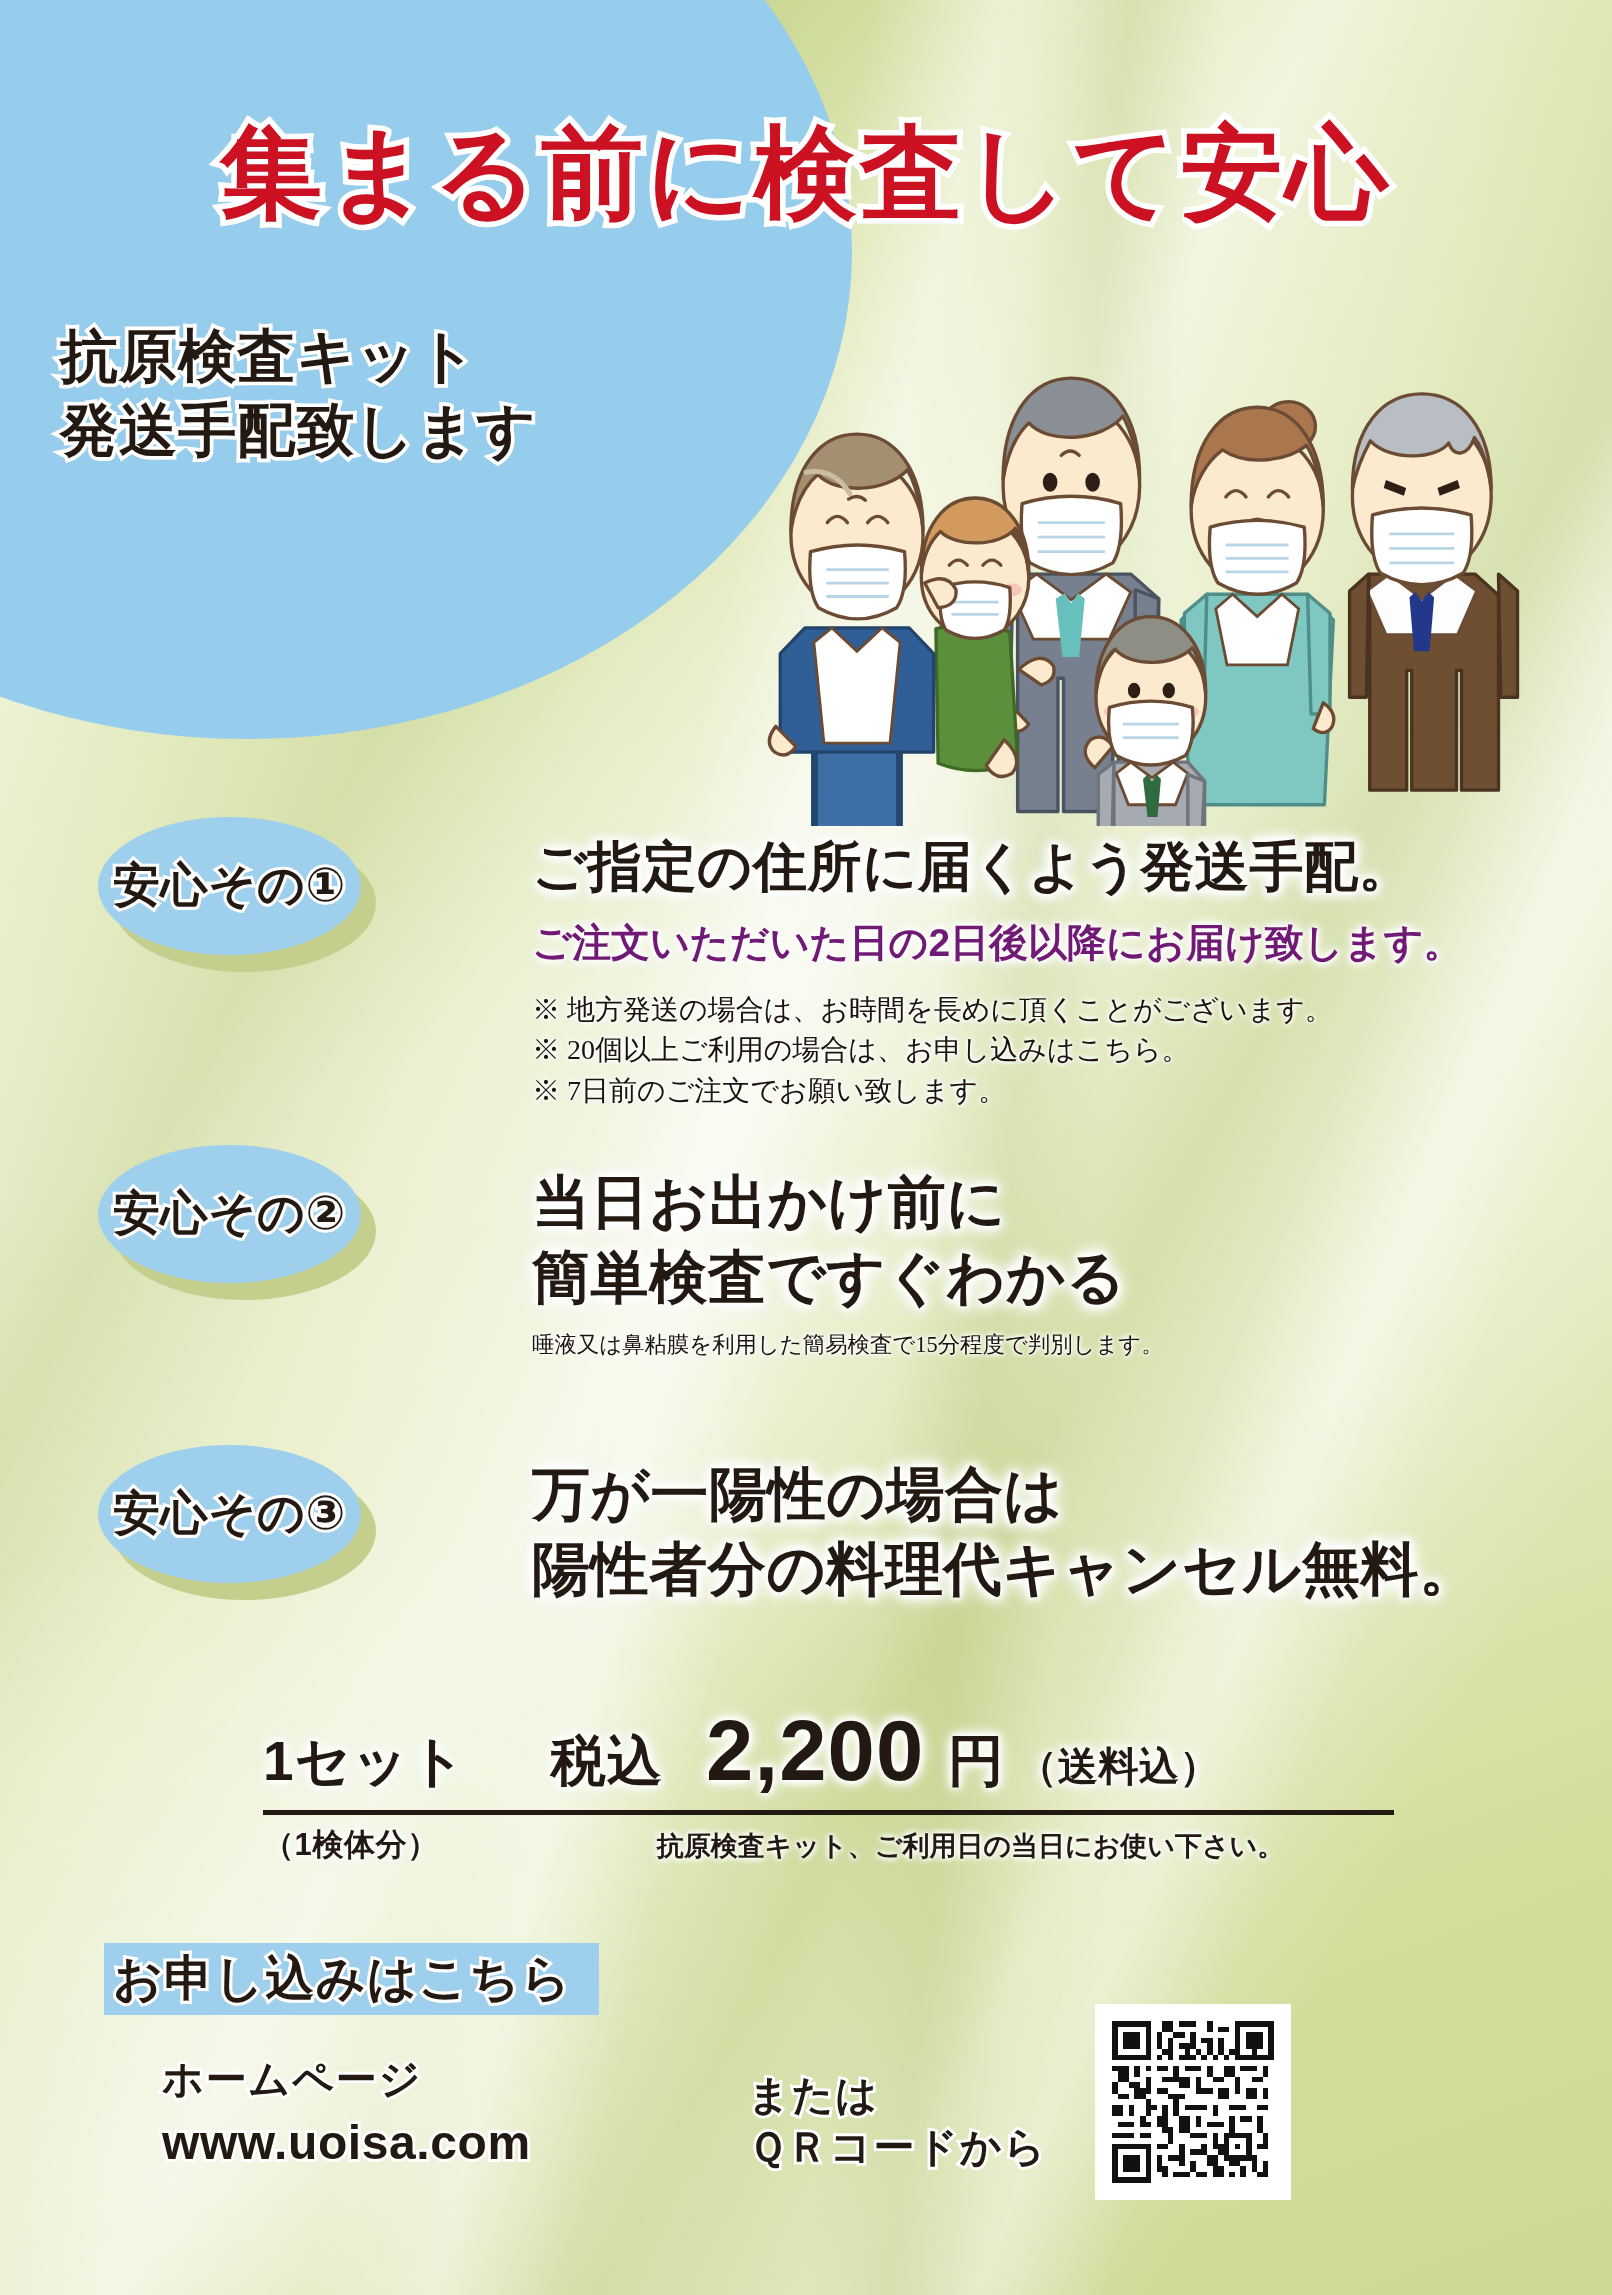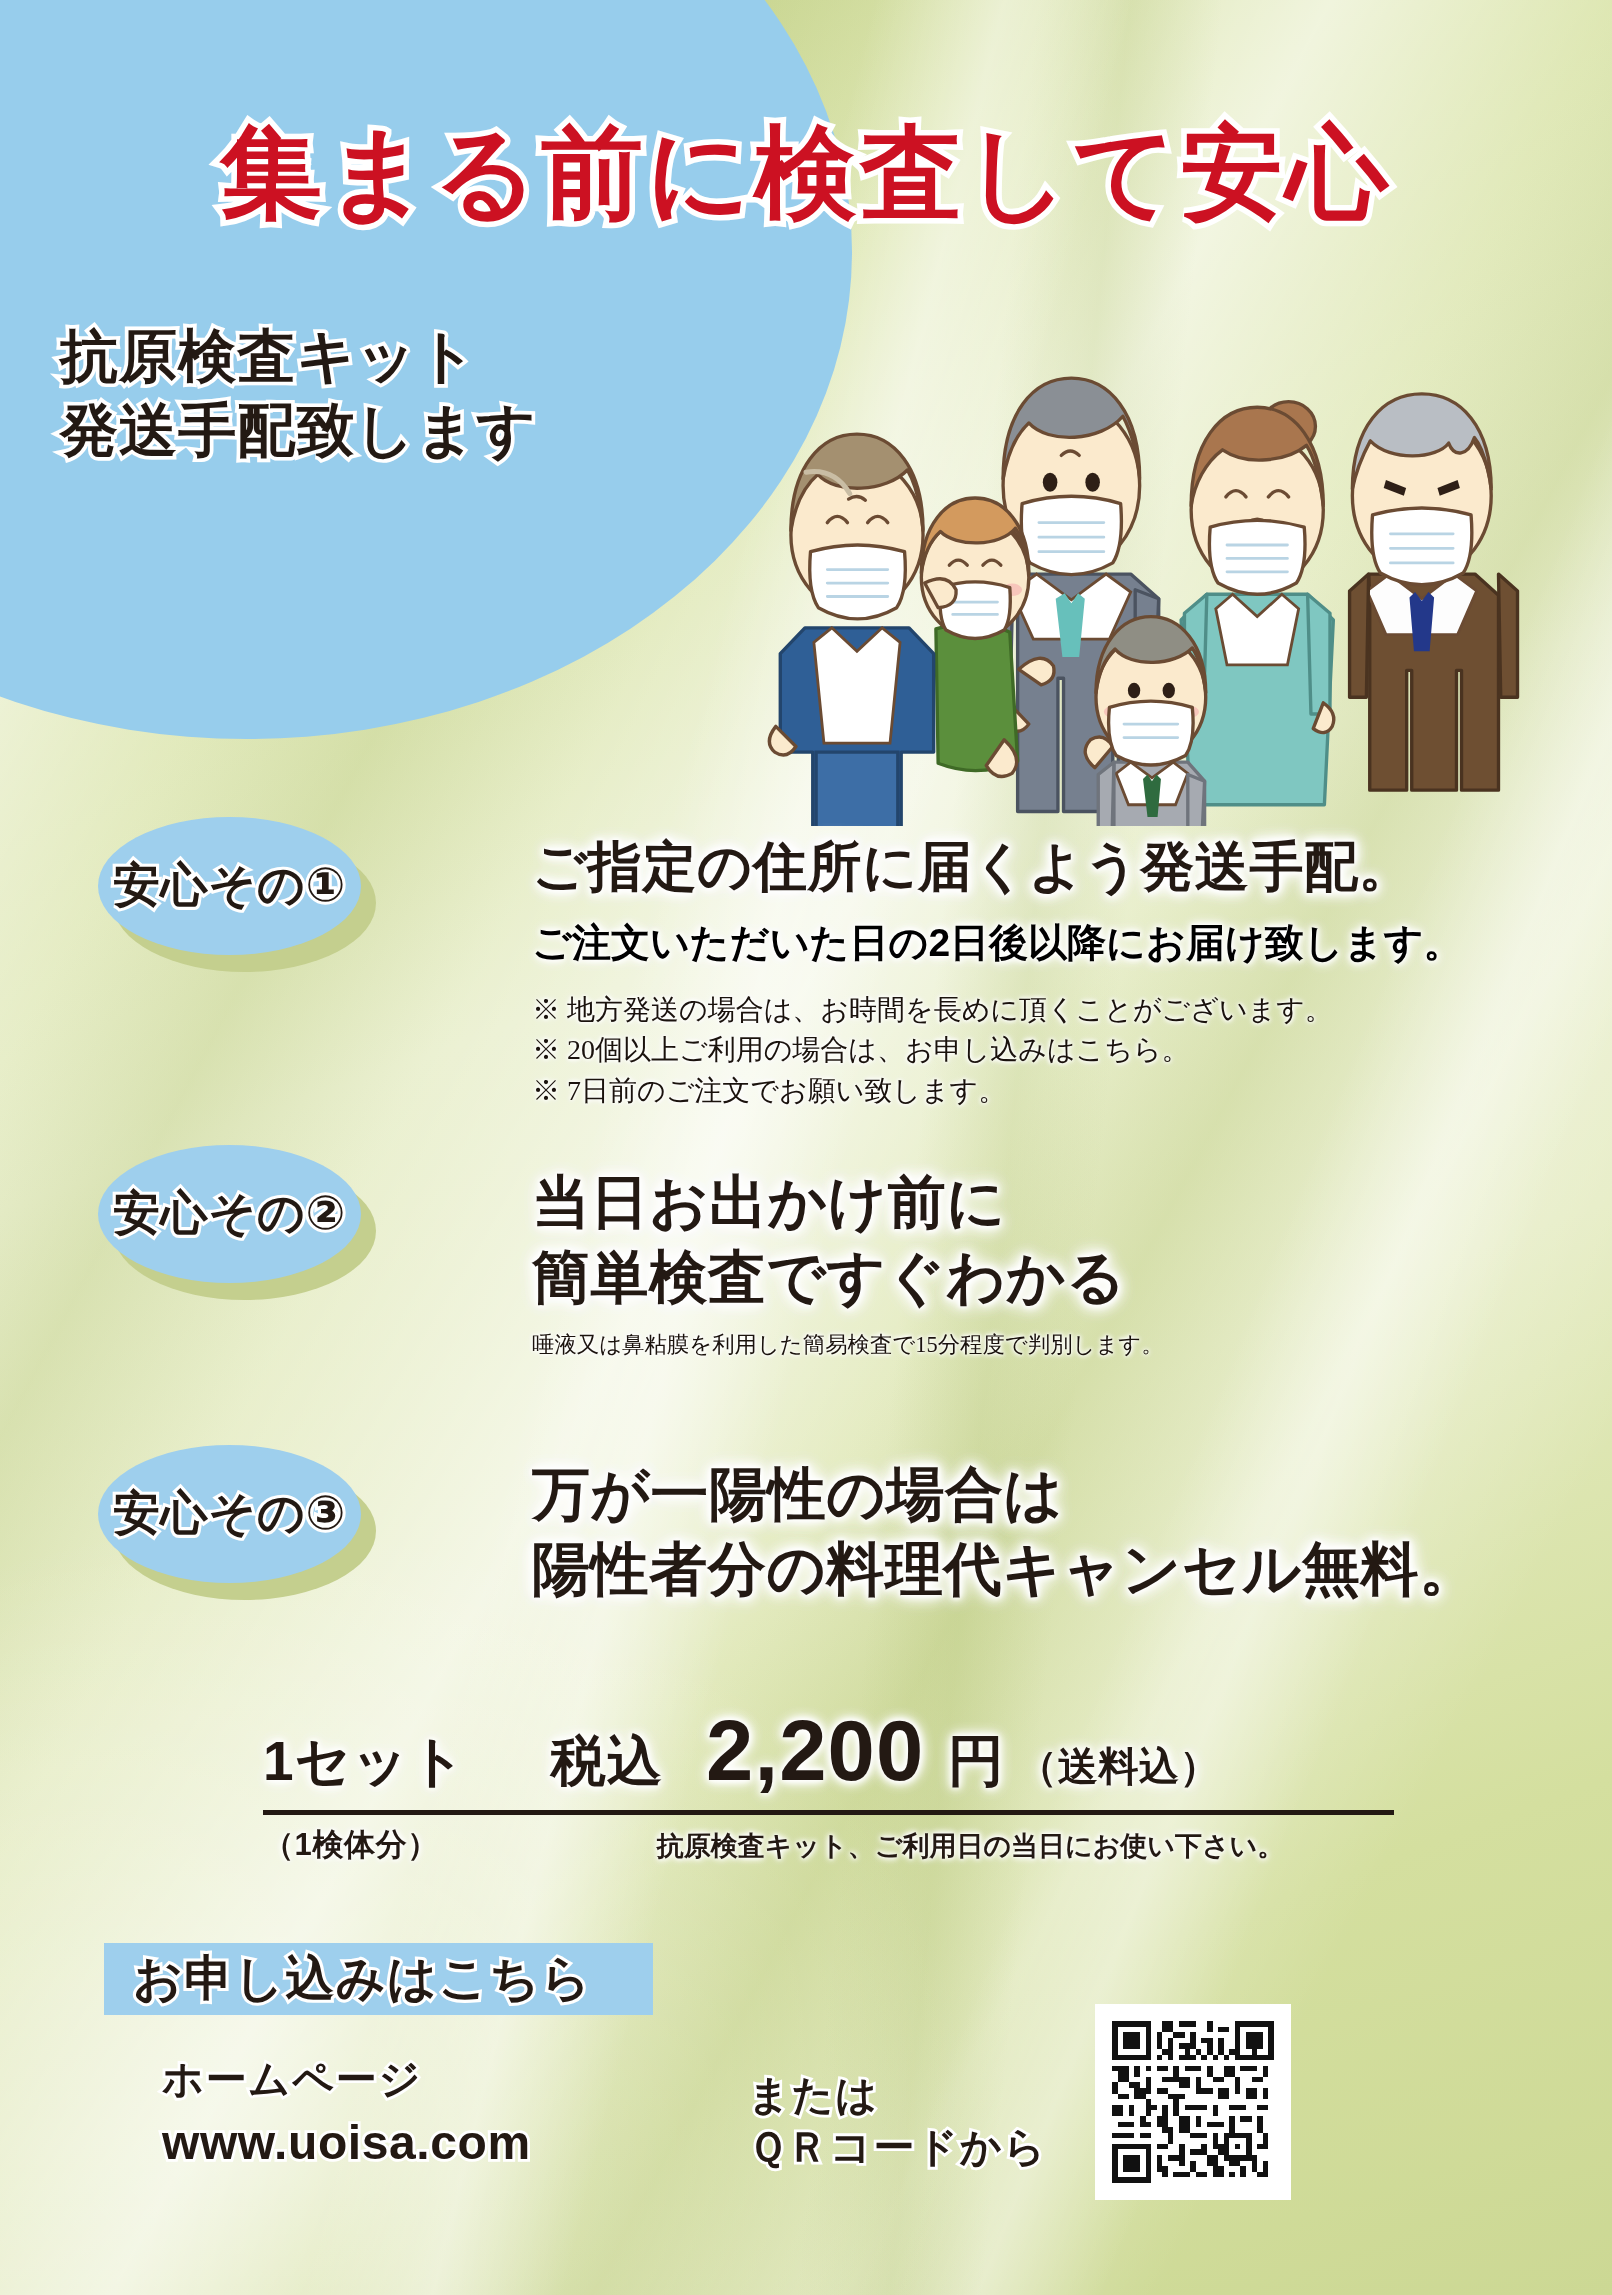--- a/index.html
+++ b/index.html
@@ -118,21 +118,21 @@
 
   .p-head{
     font-size:54px; font-weight:700; letter-spacing:0.6px;
     color:#231913; line-height:1.22; white-space:nowrap;
     text-shadow:
       0 0 9px #fff,0 0 9px #fff,0 0 13.4px #fff,0 0 13.4px #fff,
       0 0 18px #fff,0 0 18px #fff,0 0 4.5px #fff,0 0 4.5px #fff;
   }
   .p-sub{
     font-size:39px; font-weight:700; letter-spacing:0px;
-    color:#000000; white-space:nowrap; margin-top:15.7px;
+    color:#701a75; white-space:nowrap; margin-top:15.7px;
     text-shadow:0 0 7.8px #fff,0 0 7.8px #fff,0 0 12.3px #fff,0 0 12.3px #fff,0 0 4.5px #fff;
   }
   .p-note{
     font-size:28px; font-weight:400; letter-spacing:0px;
     color:#1a120d; white-space:nowrap; line-height:1.46;
     font-family:"Liberation Serif","DejaVu Serif",serif;
     text-shadow:0 0 5.6px #fff,0 0 5.6px #fff,0 0 9px #fff,0 0 3.4px #fff;
   }
   .p-tiny{
     font-size:22.4px; font-weight:400; letter-spacing:0px;
@@ -172,23 +172,23 @@
   }
   .pf-right{
     font-size:27px; font-weight:700; color:#231913; letter-spacing:0px;
     margin-left:218px;
     text-shadow:0 0 6.7px #fff,0 0 6.7px #fff,0 0 10px #fff,0 0 3.4px #fff;
   }
 
   
   .apply-banner{
     position:absolute; left:104px; top:1943px;
-    width:549px; height:72px;
+    width:495px; height:72px;
     background:#9ecfed;
-    display:flex; align-items:center; padding-left:29px;
+    display:flex; align-items:center; padding-left:9px;
     box-sizing:border-box;
   }
   .apply-banner span{
     font-size:49px; font-weight:700; letter-spacing:1.1px; color:#231913;
     -webkit-text-stroke:6.2px #ffffff; paint-order:stroke fill;
     white-space:nowrap;
   }
 
   
   .contact{ position:absolute; left:162px; top:2052px; }

